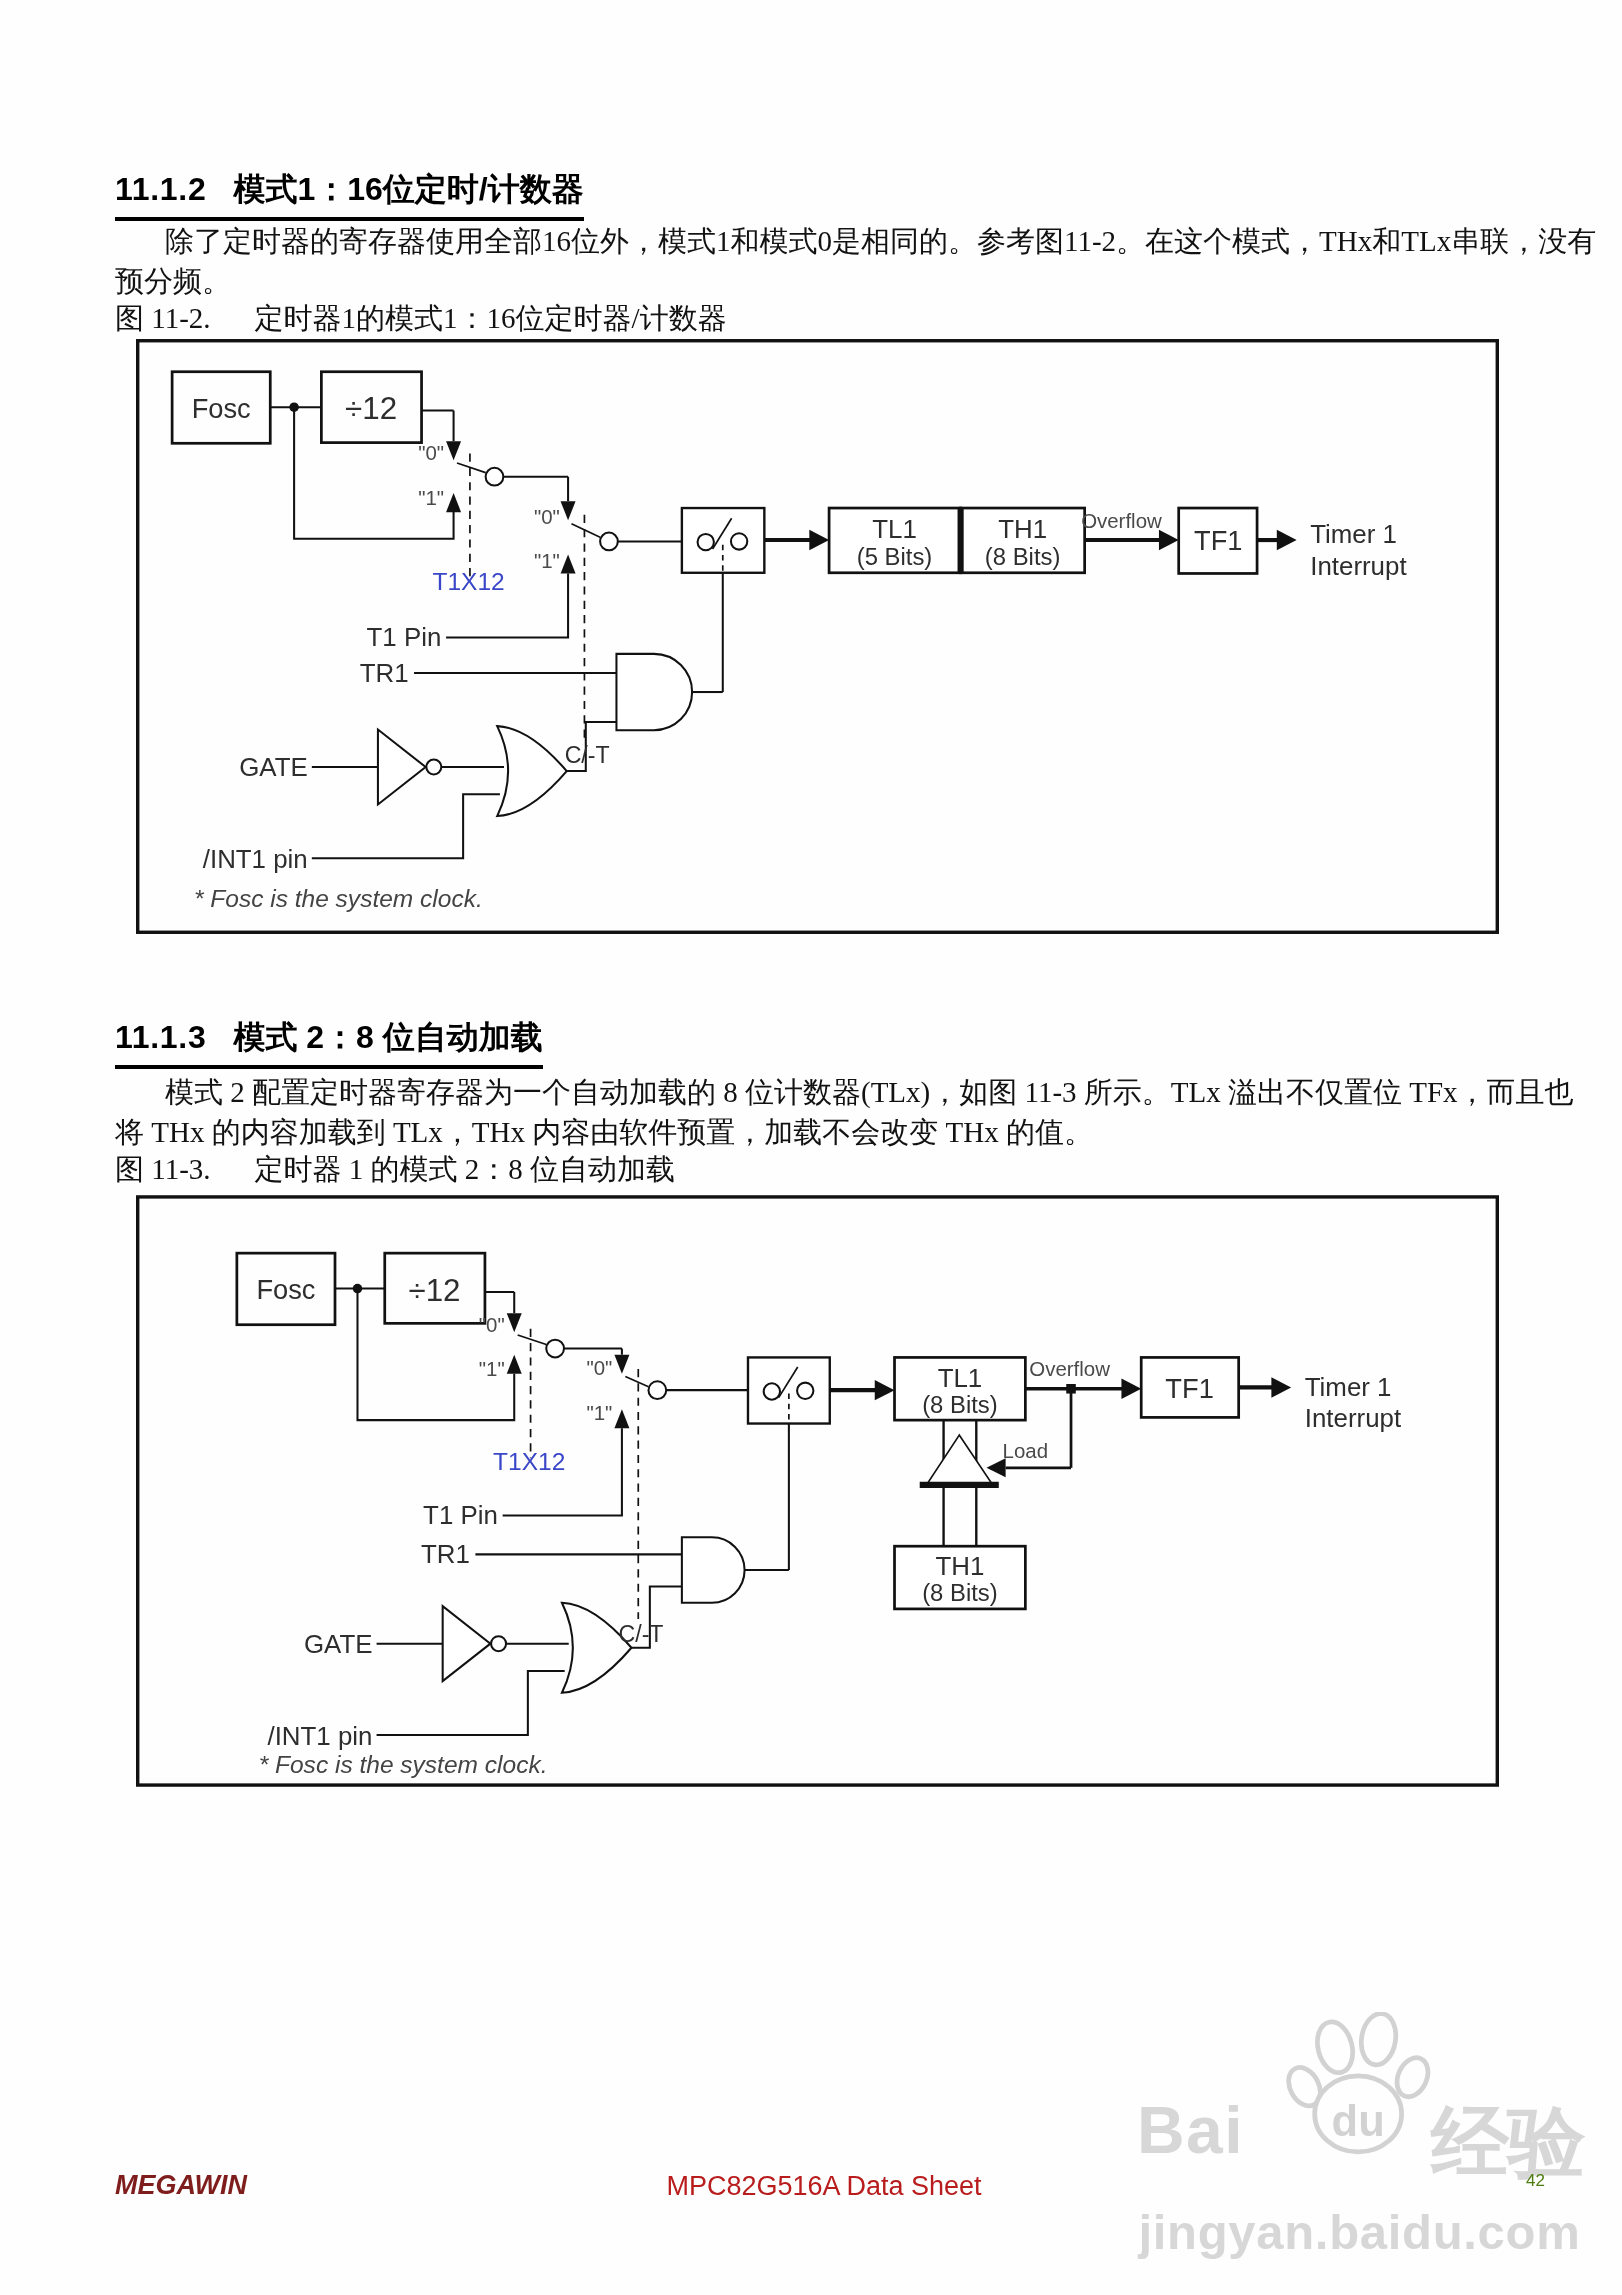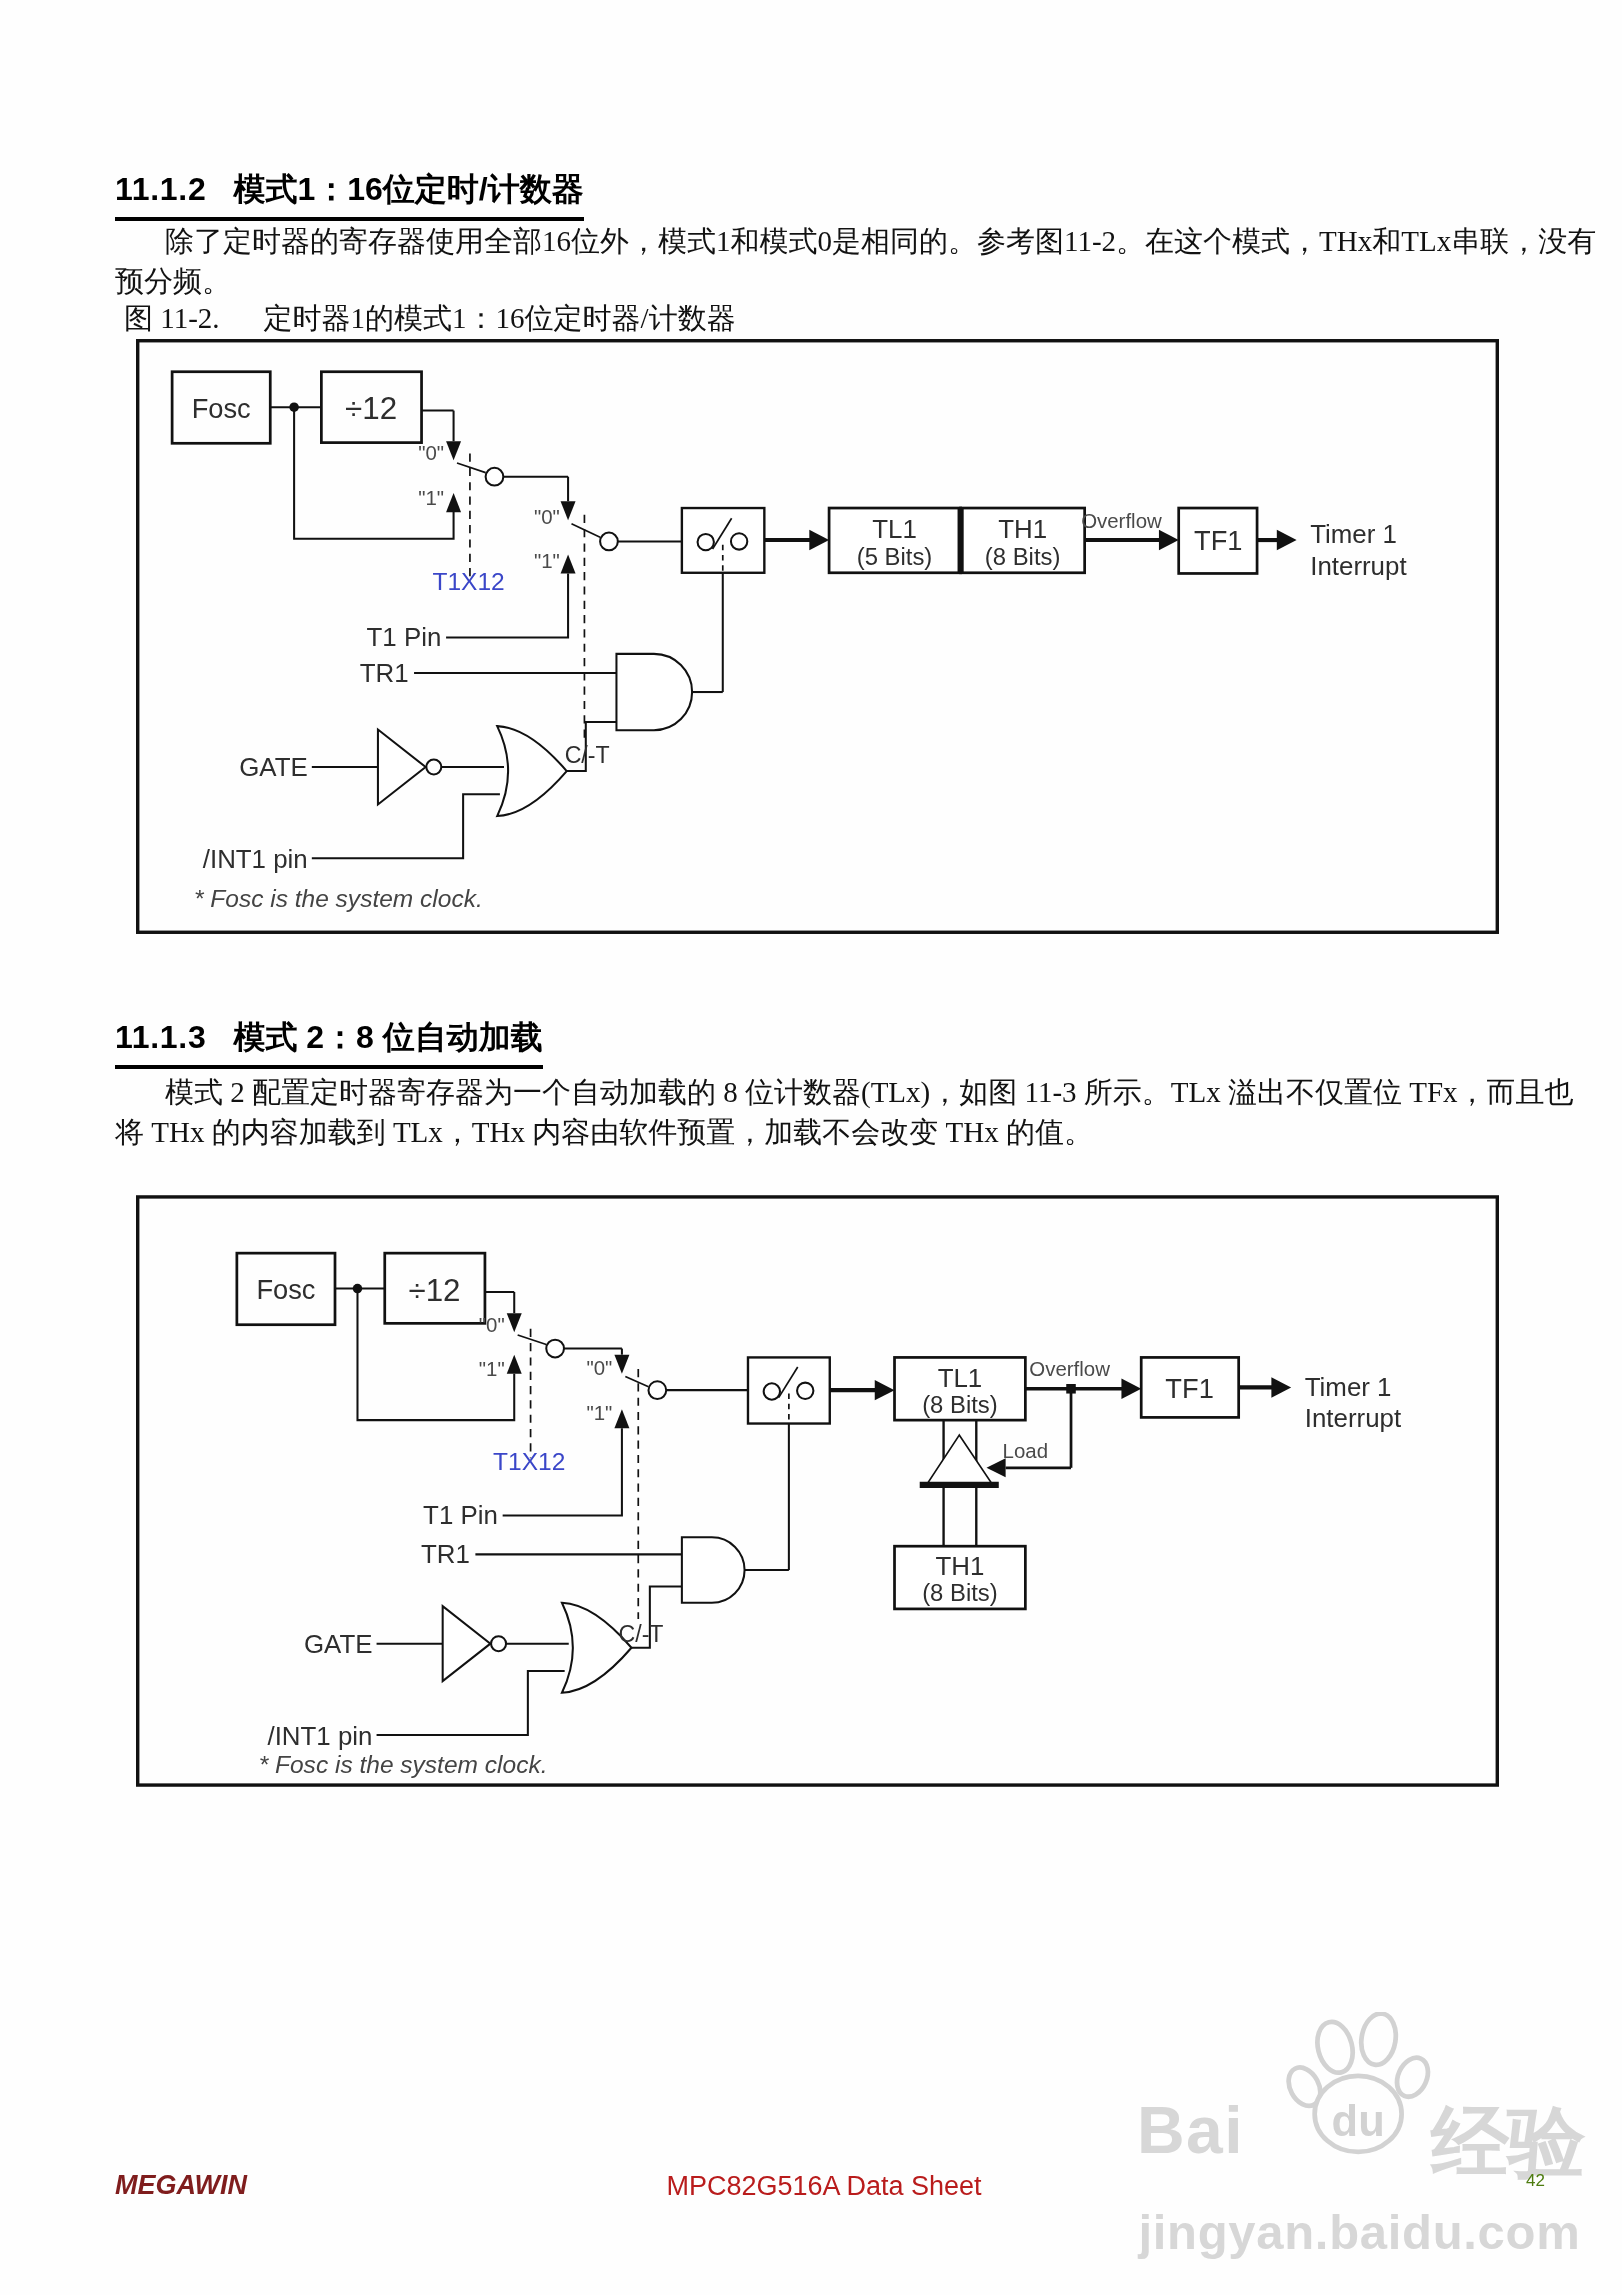--- a/index.html
+++ b/index.html
@@ -43,21 +43,21 @@
 
 <div id="page">
 
   <div class="abs" style="left:115px;top:168px;">
     <div class="sec-head">
       <span class="num">11.1.2</span><span class="ttl">模式1：16位定时/计数器</span>
     </div>
   </div>
   <div class="abs bodyline indent" style="left:115px;top:222px;">除了定时器的寄存器使用全部16位外，模式1和模式0是相同的。参考图11-2。在这个模式，THx和TLx串联，没有</div>
   <div class="abs bodyline" style="left:115px;top:262px;">预分频。</div>
-  <div class="abs caption" style="left:124px;top:299px;">
+  <div class="abs caption" style="left:115px;top:299px;">
     <span>图 11-2.</span><span class="cap-txt">定时器1的模式1：16位定时器/计数器</span>
   </div>
 
   <svg class="abs fig" style="left:136px;top:339px;" width="1363" height="595" viewBox="0 0 2000 873">
     <rect x="2.5" y="2.5" width="1995" height="868" fill="none" stroke="#111" stroke-width="5"></rect>
 
     <g stroke="#111" fill="none">
       <line x1="197" y1="100" x2="272" y2="100" stroke-width="3"></line>
       <polyline points="232,100 232,293 466,293 466,252" stroke-width="3"></polyline>
       <line x1="419" y1="105" x2="466" y2="105" stroke-width="3"></line>
@@ -142,20 +142,23 @@
     <text x="85" y="833" class="fnote">* Fosc is the system clock.</text>
   </svg>
 
   <div class="abs" style="left:115px;top:1016px;">
     <div class="sec-head">
       <span class="num">11.1.3</span><span class="ttl">模式 2：8 位自动加载</span>
     </div>
   </div>
   <div class="abs bodyline indent" style="left:115px;top:1073px;">模式 2 配置定时器寄存器为一个自动加载的 8 位计数器(TLx)，如图 11-3 所示。TLx 溢出不仅置位 TFx，而且也</div>
   <div class="abs bodyline" style="left:115px;top:1113px;">将 THx 的内容加载到 TLx，THx 内容由软件预置，加载不会改变 THx 的值。</div>
+  <div class="abs caption" style="left:115px;top:1150px;">
+    <span>图 11-3.</span><span class="cap-txt">定时器 1 的模式 2：8 位自动加载</span>
+  </div>
 
   <svg class="abs fig" style="left:136px;top:1195px;" width="1363" height="592" viewBox="0 0 2000 868">
     <rect x="2.5" y="2.5" width="1995" height="863" fill="none" stroke="#111" stroke-width="5"></rect>
 
     <g stroke="#111" fill="none">
       <line x1="292" y1="137" x2="365" y2="137" stroke-width="3"></line>
       <polyline points="325,137 325,330 555,330 555,262" stroke-width="3"></polyline>
       <line x1="512" y1="142" x2="555" y2="142" stroke-width="3"></line>
       <line x1="555" y1="142" x2="555" y2="173" stroke-width="3"></line>
       <line x1="560" y1="205" x2="602" y2="219" stroke-width="2.5"></line>

